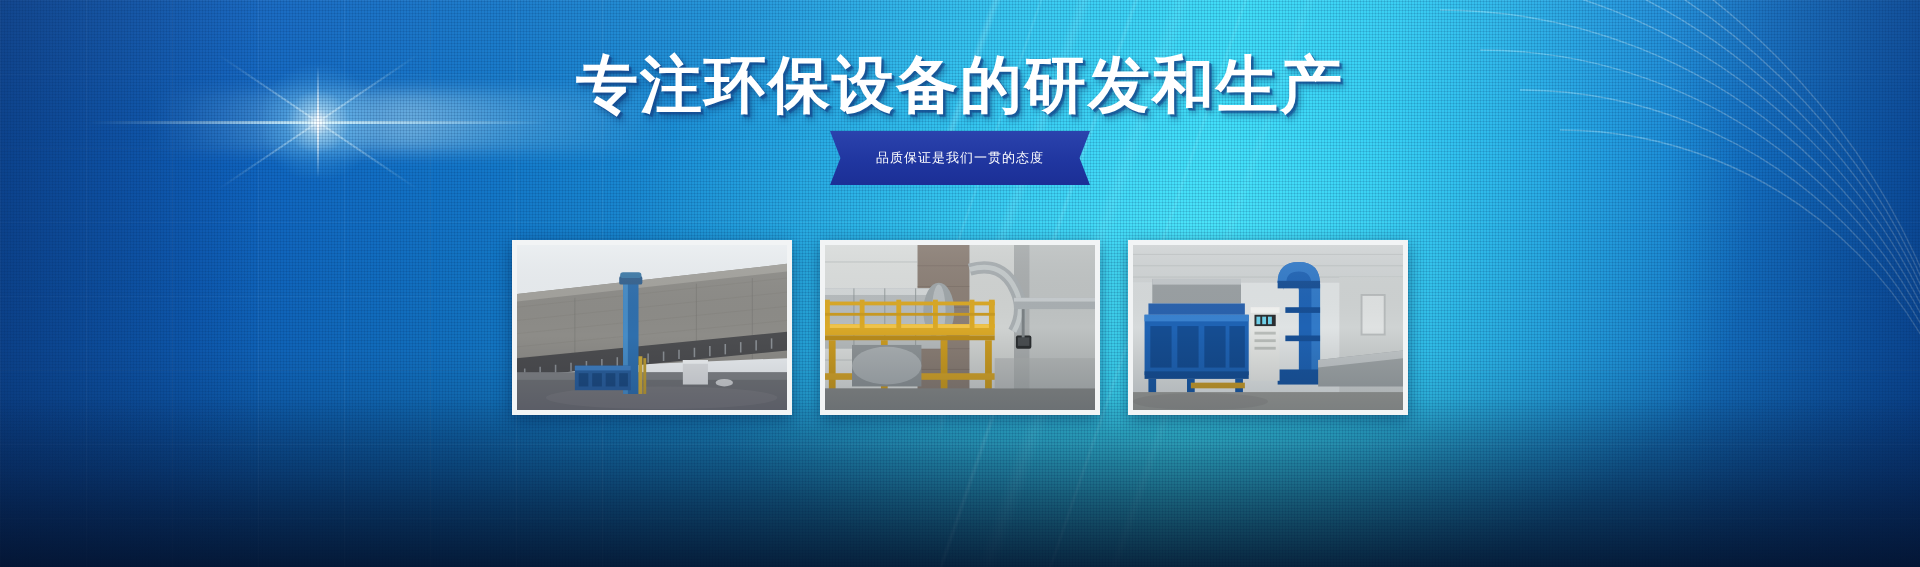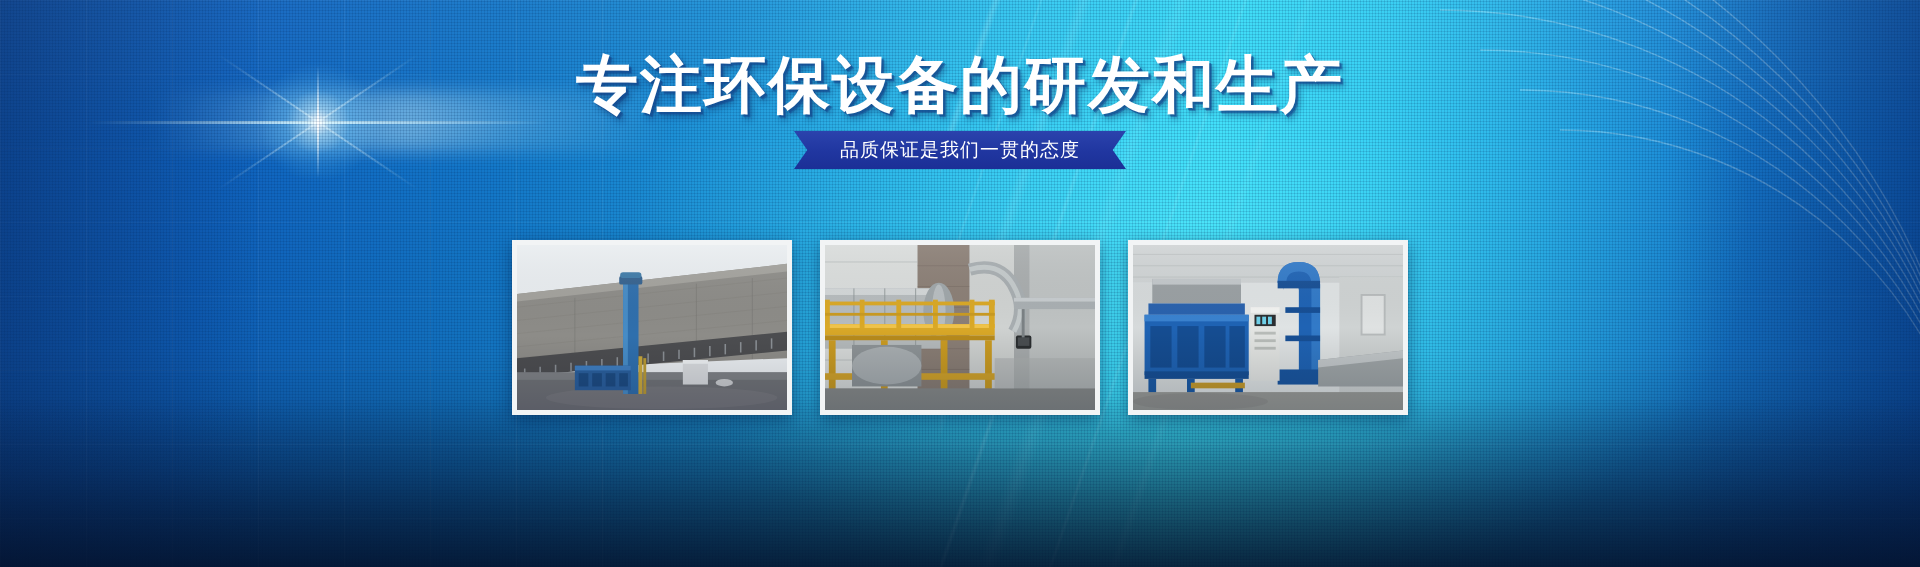--- a/index.html
+++ b/index.html
@@ -202,28 +202,28 @@
   }
 
   .badge-wrap {
     position:absolute;
     left:0; right:0; top:131px;
     display:flex;
     justify-content:center;
   }
   .badge {
     position:relative;
-    height:38px;
+    height:54px;
     padding:0 46px;
     display:flex;
     align-items:center;
     justify-content:center;
     background:linear-gradient(180deg,#2b43ad 0%, #2036a0 55%, #1b2f96 100%);
     color:#ffffff;
-    font-size:19px;
+    font-size:13px;
     letter-spacing:1px;
     -webkit-clip-path:polygon(0% 0%, 100% 0%, 96% 50%, 100% 100%, 0% 100%, 4% 50%);
     clip-path:polygon(0% 0%, 100% 0%, 96% 50%, 100% 100%, 0% 100%, 4% 50%);
   }
 
   .subline {
     position:absolute;
     left:0; right:0; top:176px;
     text-align:center;
     font-size:27px;

